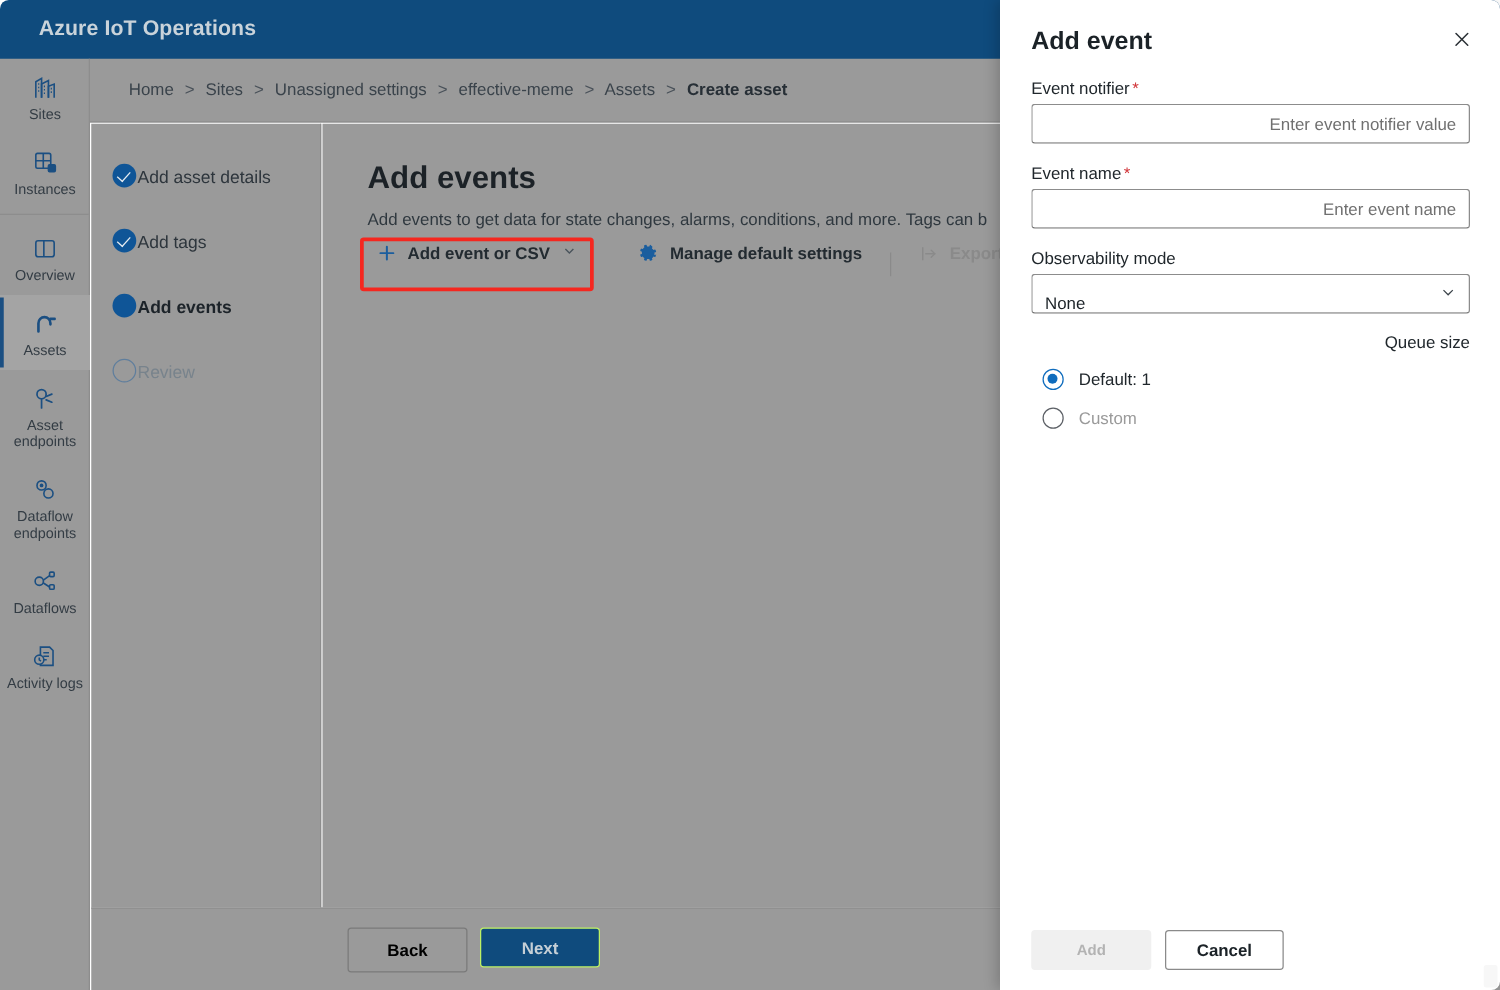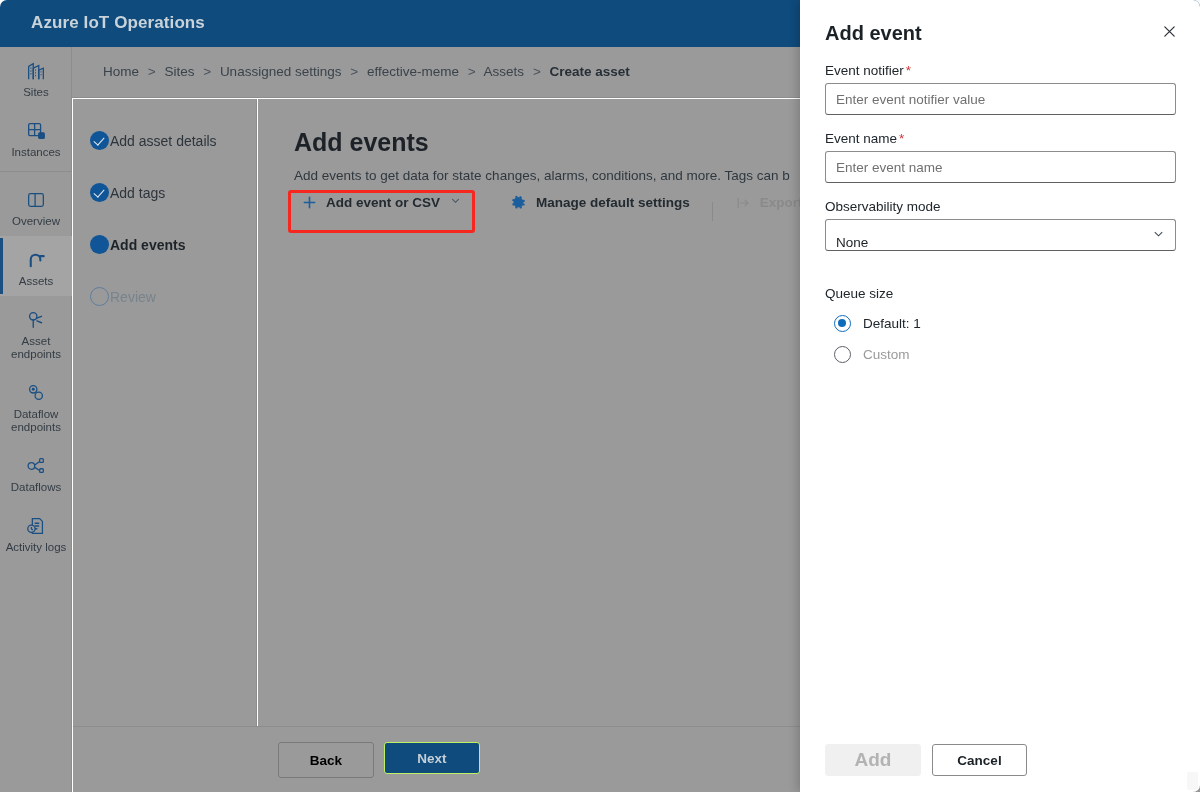--- a/index.html
+++ b/index.html
@@ -282,20 +282,21 @@
   .ftxt {
     width: 351px; height: 32px;
     border: 1px solid #8c8c8c;
     border-bottom-color: #616161;
     border-radius: 3px;
     padding: 0 10px;
     font-size: 13.5px;
     color: #1d4ed8;
     background: #fff;
     font-family: inherit;
+    text-align: right;
   }
   .ftxt::placeholder { color: #707070; }
   .fsel {
     position: relative;
     width: 351px; height: 32px;
     border: 1px solid #8c8c8c;
     border-bottom-color: #616161;
     border-radius: 3px;
     background: #fff;
     display: flex;
@@ -344,21 +345,21 @@
     position: absolute;
     left: 25px; bottom: 16px;
     display: flex;
     gap: 11px;
   }
   .pbtn-dis {
     width: 96px; height: 32px;
     background: #f0f0f0;
     border: 1px solid #f0f0f0;
     border-radius: 3px;
-    font-size: 19px;
+    font-size: 12px;
     font-weight: bold;
     color: #b3b3b3;
     font-family: inherit;
   }
   .pbtn-sec {
     width: 95px; height: 32px;
     background: #fff;
     border: 1px solid #8a8a8a;
     border-radius: 3px;
     font-size: 13.5px;
@@ -596,21 +597,21 @@
       <div class="fsel">
         <span>None</span>
         <span class="dchev">
           <svg width="13" height="13" viewBox="0 0 14 14" fill="none" stroke="#3c444b" stroke-width="1.1">
             <path d="M3 5.5L7 9.5l4-4"></path>
           </svg>
         </span>
       </div>
     </div>
 
-    <div class="fld" style="top:286px;">
+    <div class="fld" style="top:266px;text-align:right;">
       <label class="flabel">Queue size</label>
       <div class="radios">
         <div class="radio">
           <span class="rc on"></span>
           <span class="rl">Default: 1</span>
         </div>
         <div class="radio off">
           <span class="rc"></span>
           <span class="rl">Custom</span>
         </div>

